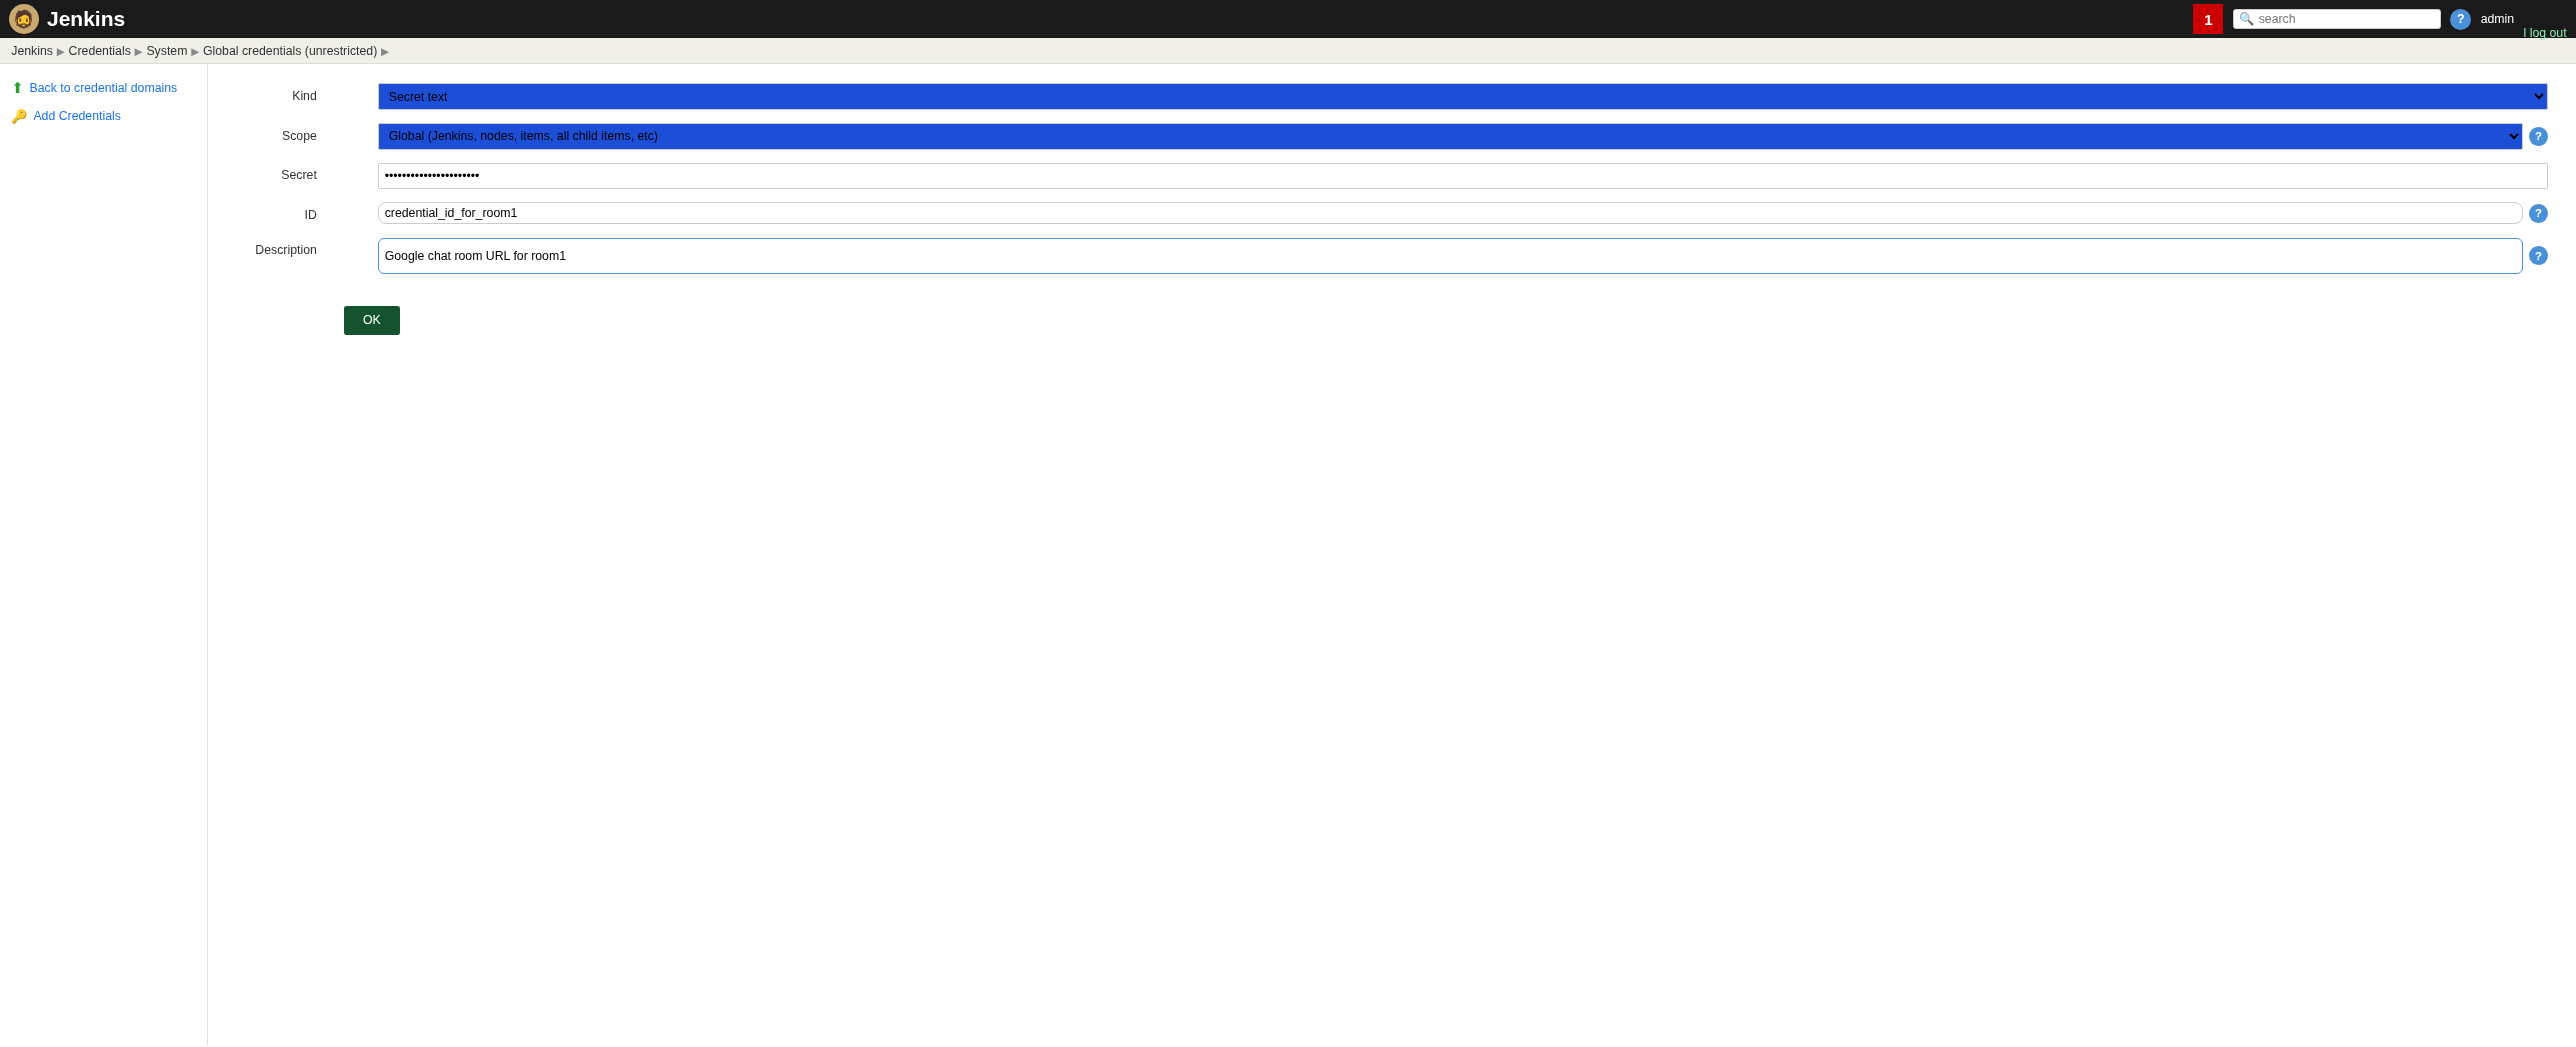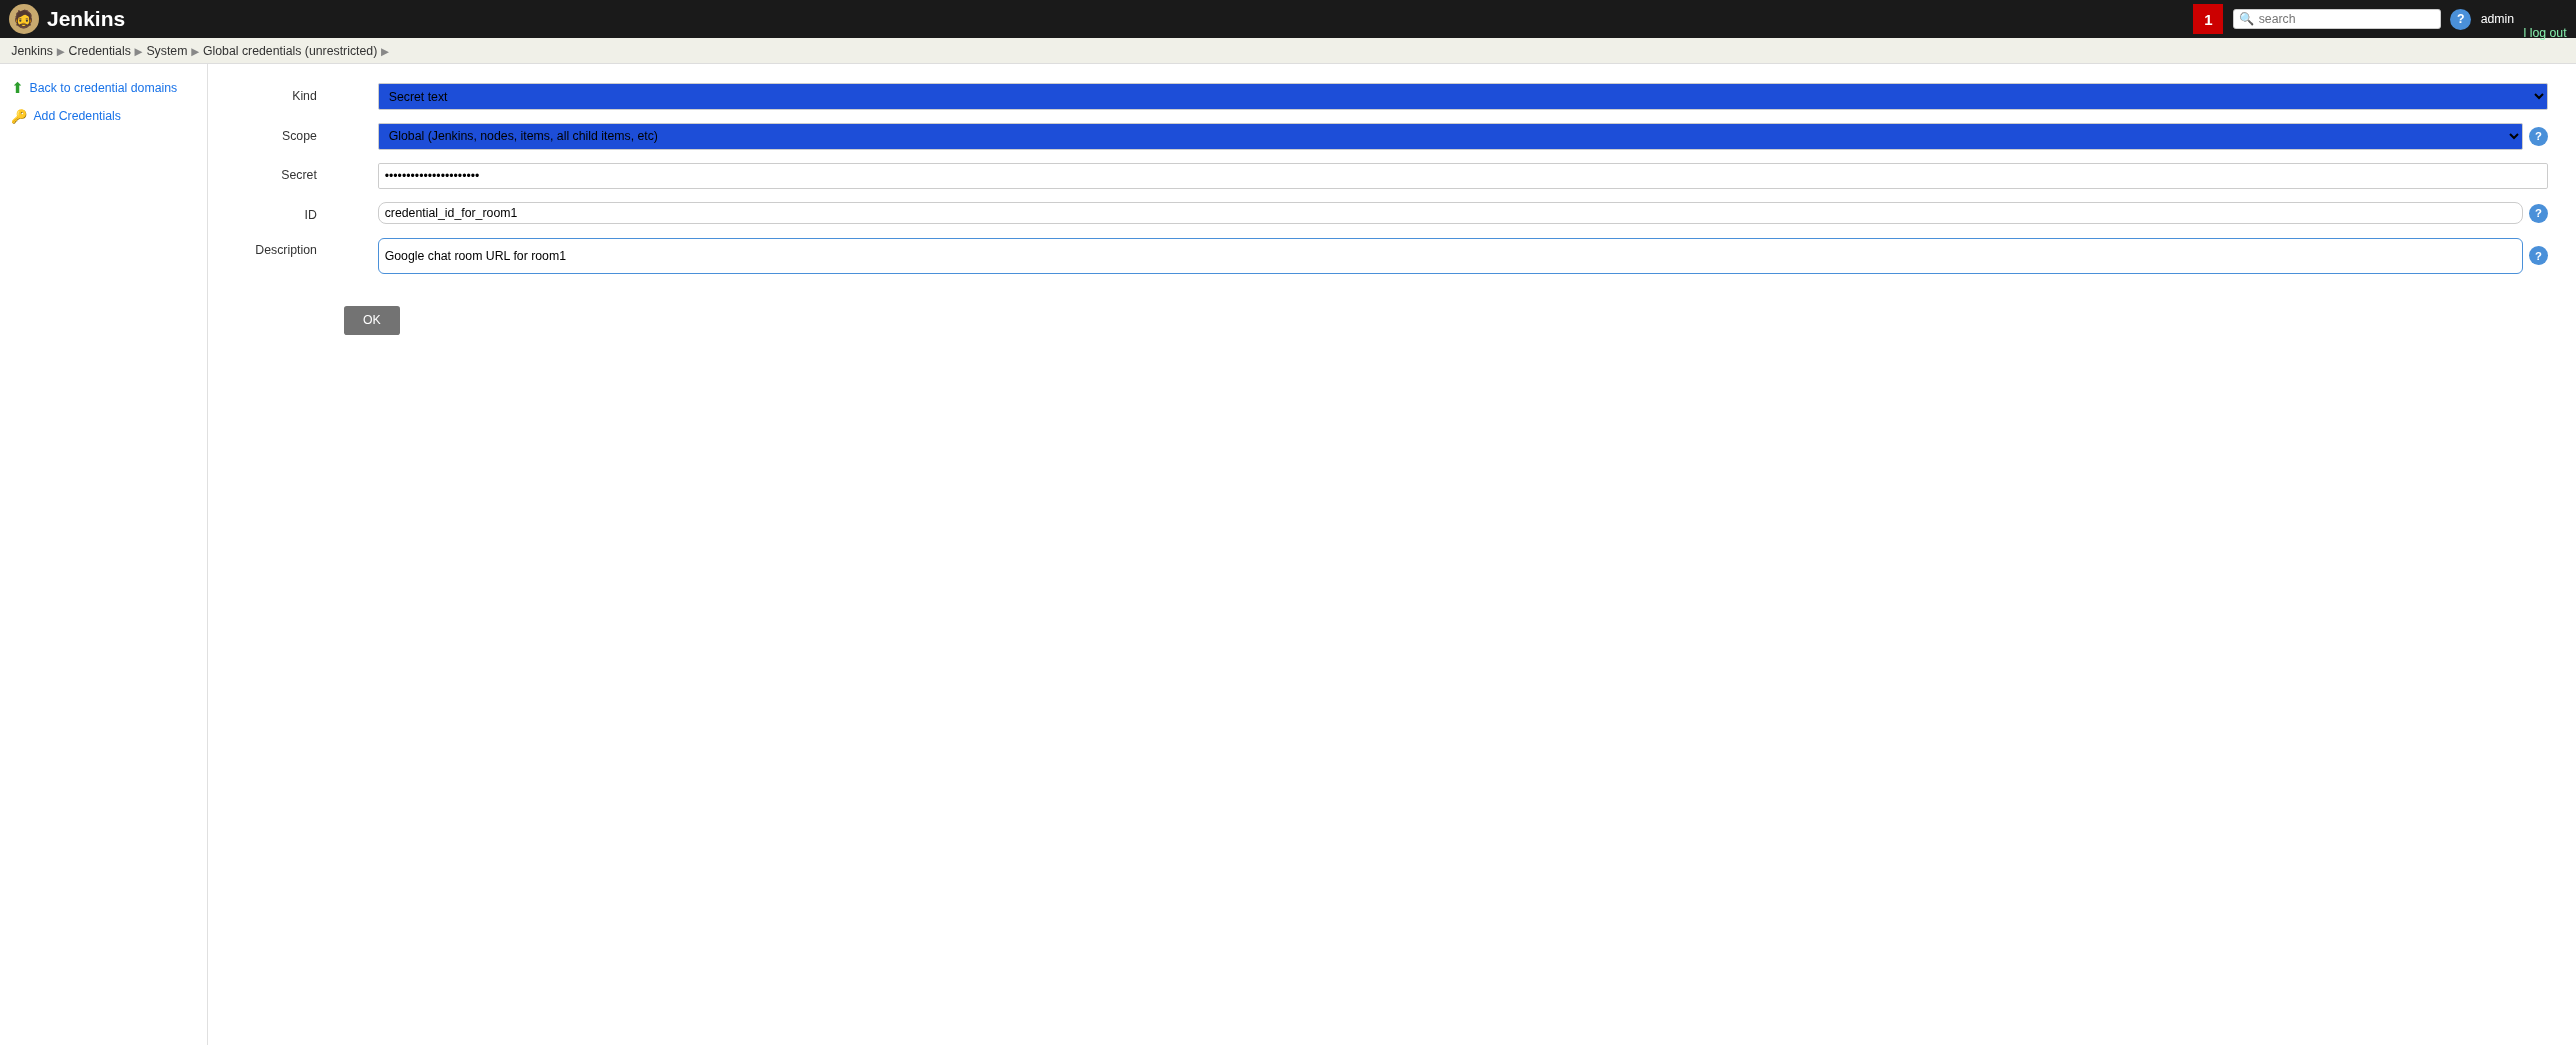--- a/index.html
+++ b/index.html
@@ -200,21 +200,21 @@
       display: flex;
       align-items: center;
       justify-content: center;
       cursor: pointer;
       flex-shrink: 0;
       border: none;
     }
 
     
     .ok-button {
-      background: #737373;
+      background: #14532d;
       color: #fff;
       border: none;
       padding: 7.6px 19px;
       font-size: 12.3px;
       border-radius: 2.8px;
       cursor: pointer;
       margin-top: 19px;
       margin-left: 108px;
     }
   </style>

